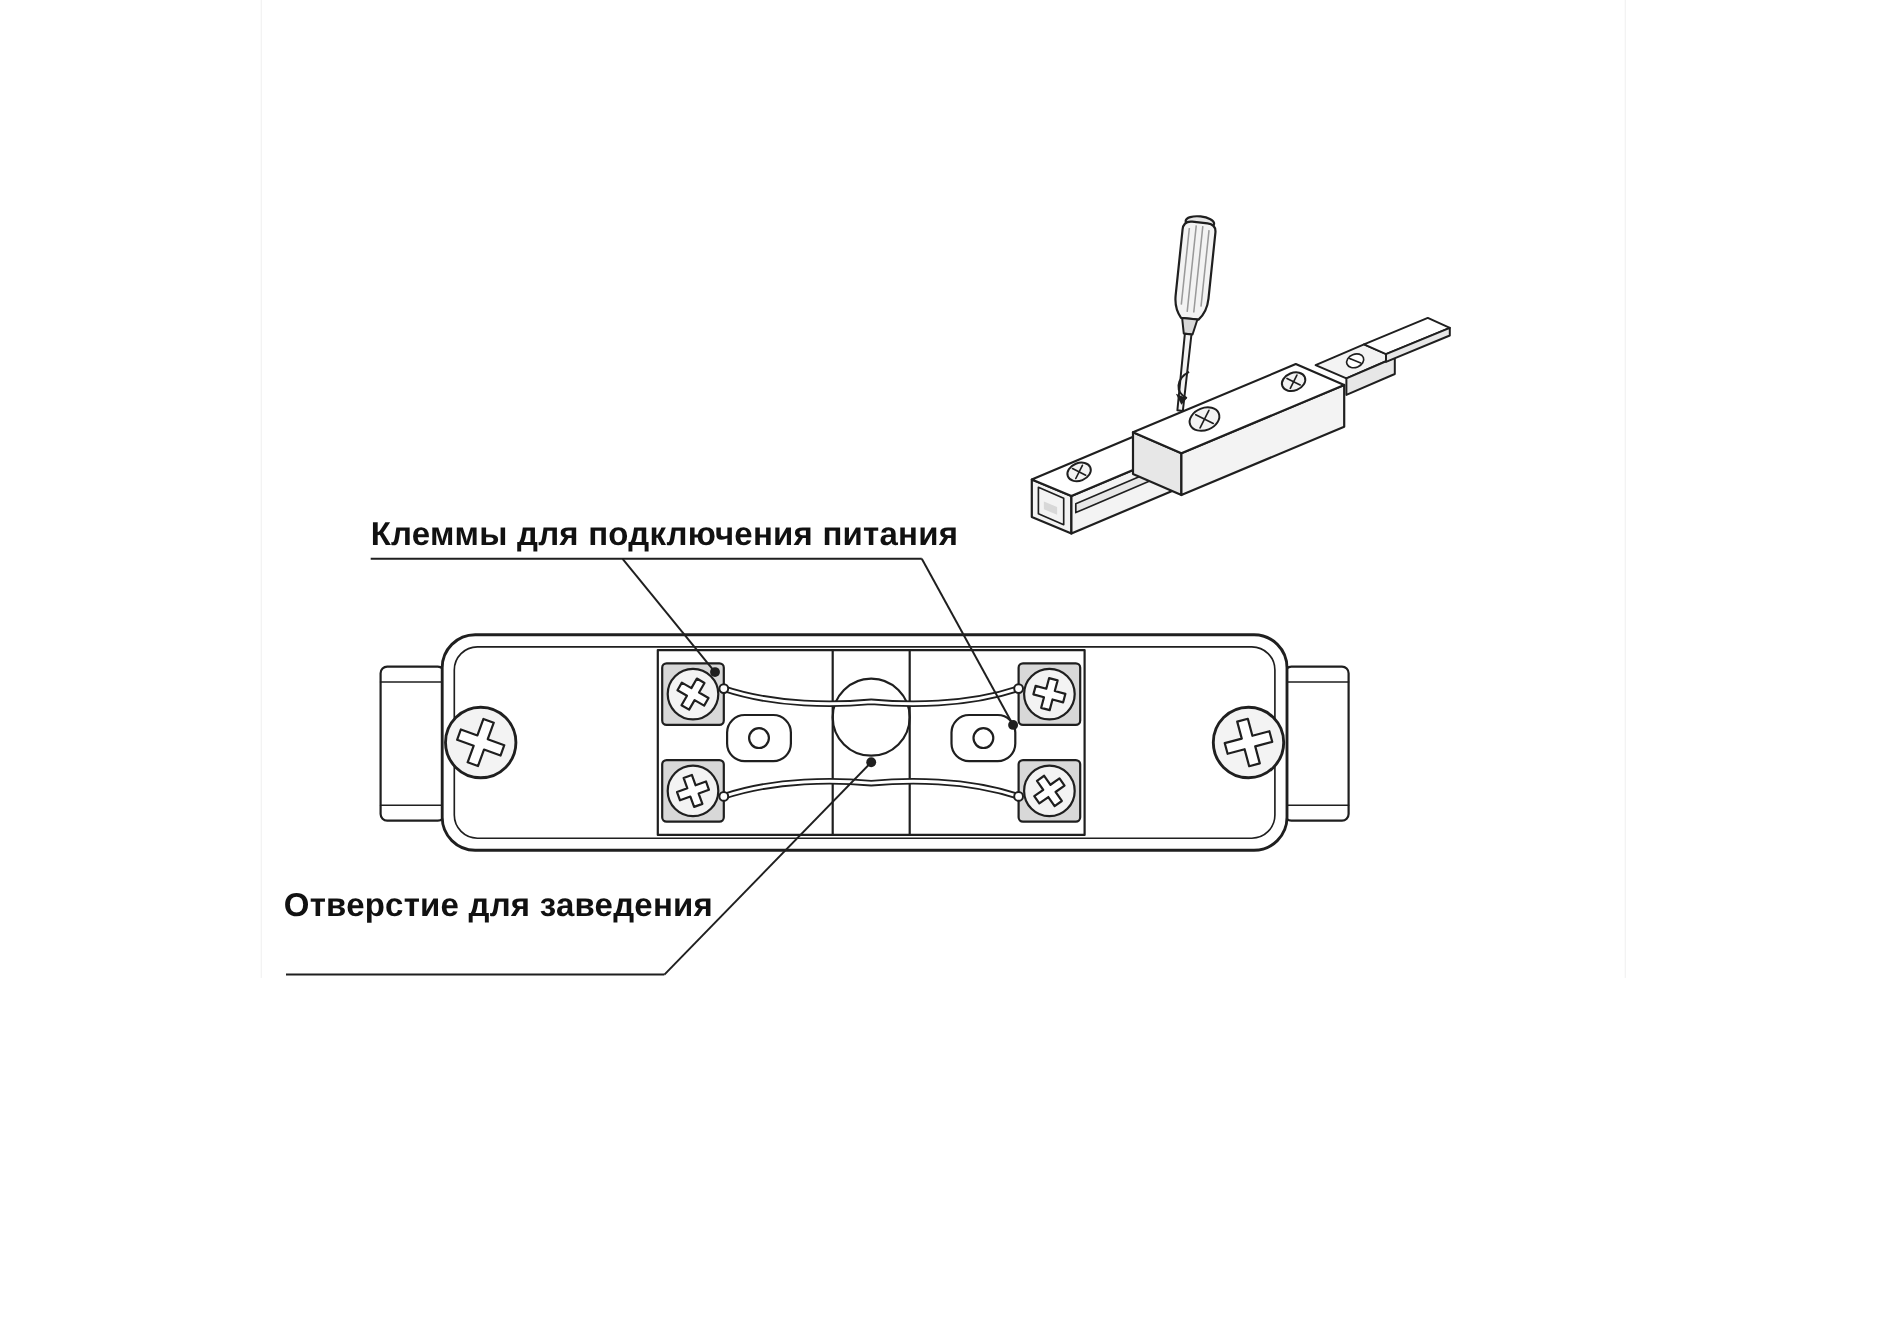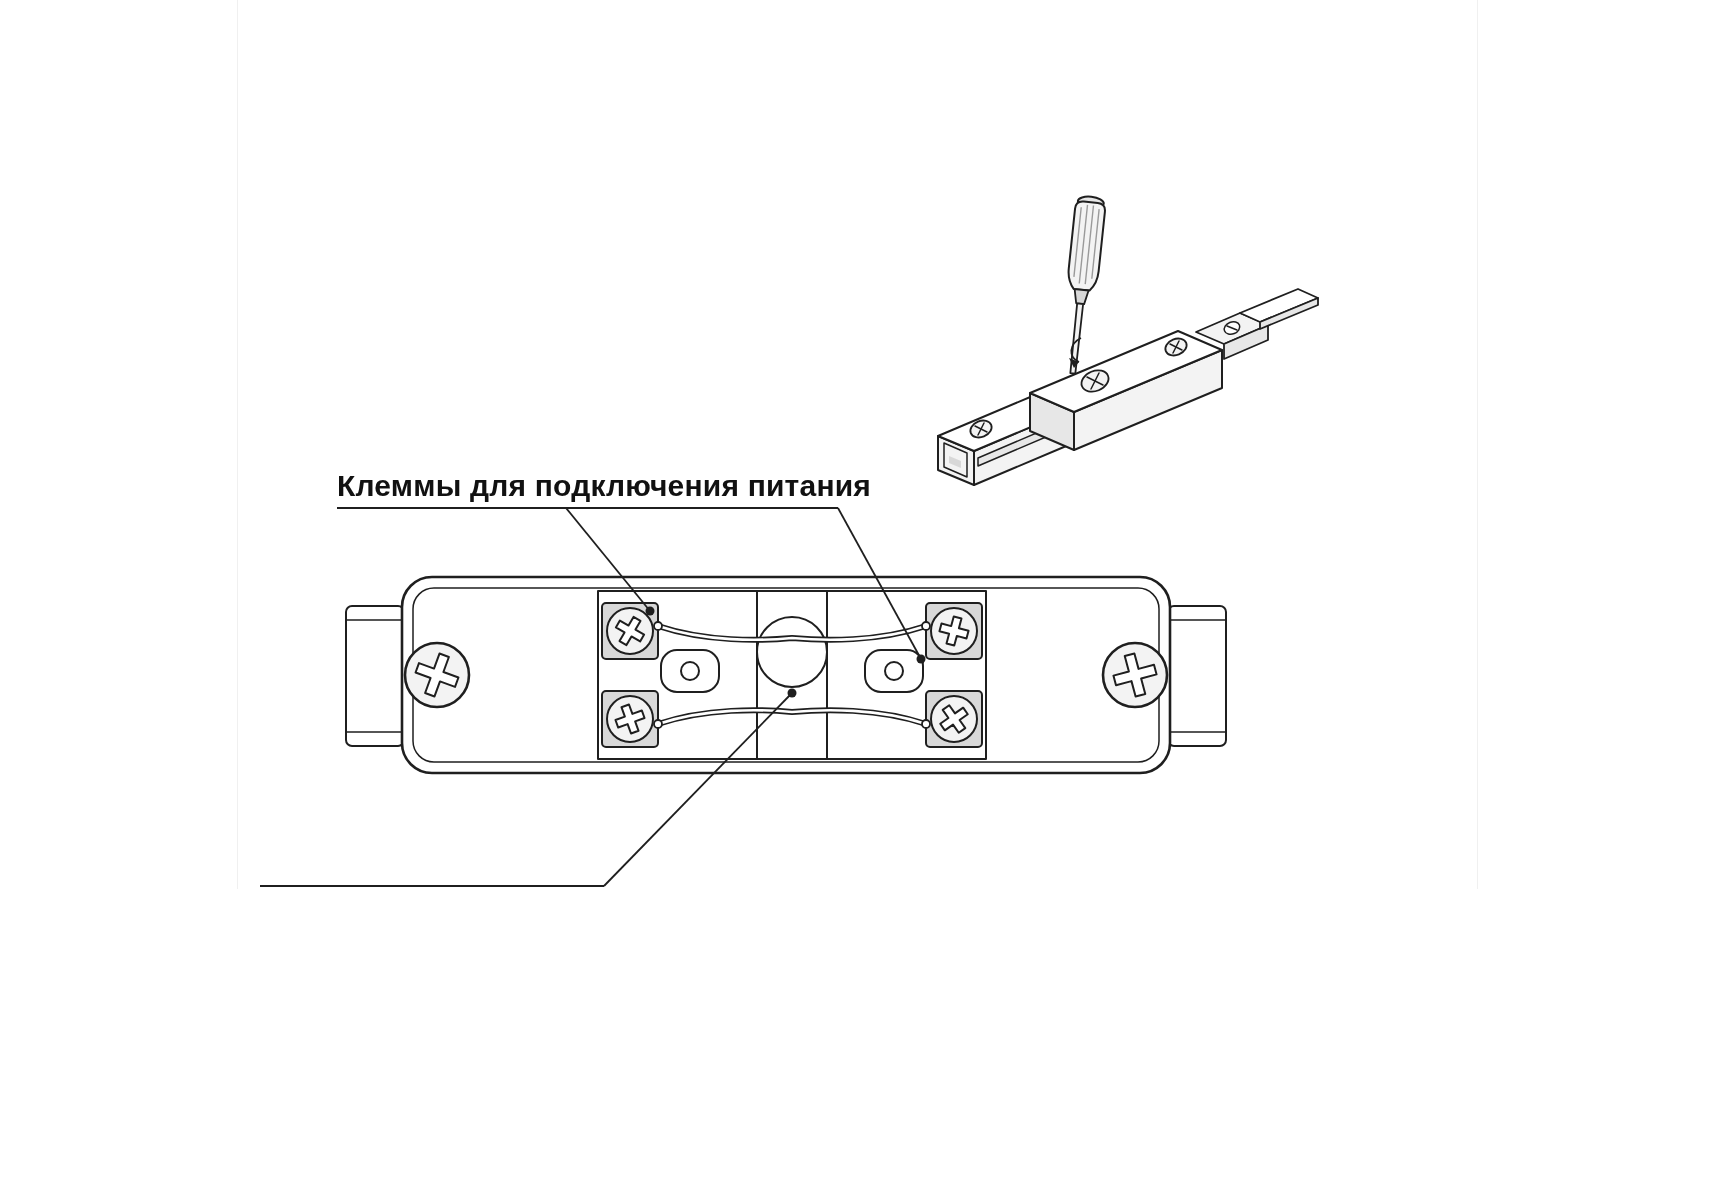--- a/index.html
+++ b/index.html
@@ -202,15 +202,16 @@
     <g>
       <line class="leader" x1="260" y1="886" x2="604" y2="886"></line>
       <line class="leader" x1="604" y1="886" x2="792" y2="693"></line>
       <circle class="dotink" cx="792" cy="693" r="4.5"></circle>
     </g>
   </svg>
 
   <div class="label label-1">Клеммы для подключения питания</div>
 
   <div class="label label-2">
+    <div>Отверстие для заведения</div>
   </div>
 
 </div>
 
 </body></html>

